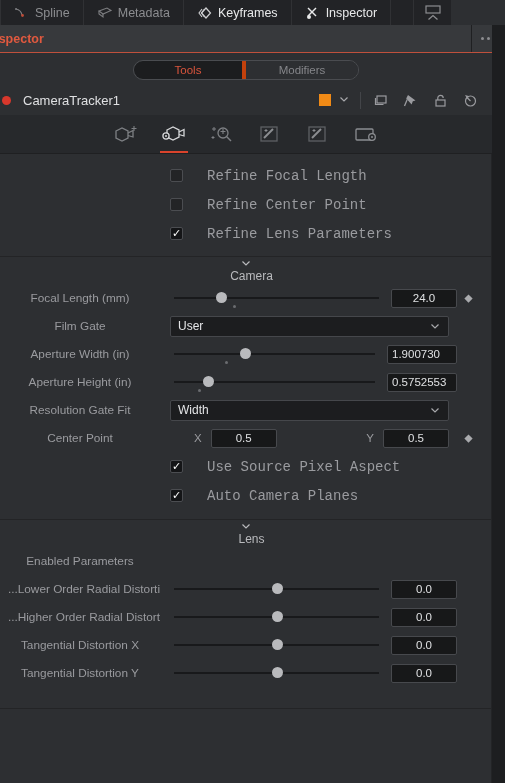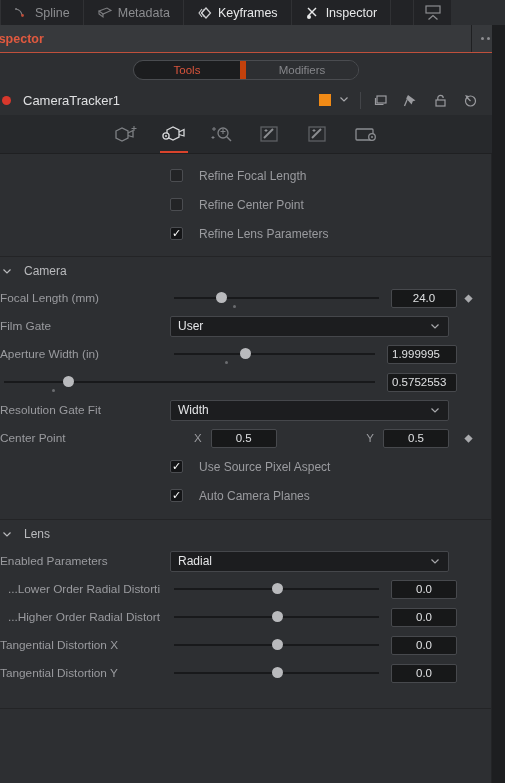--- a/index.html
+++ b/index.html
@@ -64,21 +64,21 @@
     border: 1px solid #4a4c50;
   }
   .seg {
     flex: 1 1 50%;
     display: flex; align-items: center; justify-content: center;
     font-size: 11.5px; color: #85868a;
     background: #2d2f32;
   }
   .seg.on {
     background: #1c1d1f; color: #d9543c;
-    border-right: 6px solid #c2410c;
+    border-right: 4px solid #c2410c;
     border-radius: 10px 0 0 10px;
   }
 
   
   .nodehdr {
     position: absolute; left: 0; top: 85px; width: 492px; height: 30px;
     display: flex; align-items: center; background: #2d2f32;
   }
   .node-dot {
     width: 9px; height: 9px; border-radius: 50%;
@@ -120,42 +120,42 @@
   }
 
   .group { border-bottom: 1px solid #232426; }
 
   .row {
     display: flex; align-items: center;
     height: 28px; padding-right: 12px;
   }
   .lbl {
     width: 170px; flex: 0 0 170px;
-    text-align: left; padding-right: 10px;
+    text-align: center; padding-right: 10px;
     color: #9a9b9f; font-size: 11.8px;
     white-space: nowrap; overflow: hidden;
   }
   .lbl.clip { text-overflow: clip; direction: rtl; padding-left: 32px; }
 
   
-  .sechdr { display: flex; align-items: center; height: 27px; padding-left: 2px; }
+  .sechdr { display: flex; align-items: center; height: 27px; padding-left: 2px; flex-direction: column; }
   .sechdr .sectitle { color: #b9babd; font-size: 12px; margin-left: 10px; }
 
   
   .cbrow { display: flex; align-items: center; height: 29px; }
   .cbrow .pad { width: 170px; flex: 0 0 170px; }
   .cb {
     width: 13px; height: 13px; flex: 0 0 13px;
     background: #232426; border: 1px solid #4b4d51; border-radius: 2px;
     display: flex; align-items: center; justify-content: center;
   }
   .cb.on { background: #141517; }
   .cb .tick { color: #ffffff; font-size: 11px; line-height: 1; display: none; }
   .cb.on .tick { display: block; }
-  .cblabel { margin-left: 16px; color: #9a9b9f; font-size: 12px; }
+  .cblabel { margin-left: 24px; color: #9a9b9f; font-size: 14px; font-family: Liberation Mono, monospace; }
 
   
   .slider { position: relative; flex: 1 1 auto; height: 28px; margin-right: 8px; }
   .strack {
     position: absolute; left: 4px; right: 4px; top: 13px; height: 2px;
     background: #18191b;
   }
   .sknob {
     position: absolute; top: 8px; width: 11px; height: 11px;
     border-radius: 50%; background: #b9babd; margin-left: -5px;
@@ -427,25 +427,26 @@
         <span class="keydot"></span>
       </div>
 
       <div class="row">
         <span class="lbl">Aperture Width (in)</span>
         <span class="slider">
           <span class="strack"></span>
           <span class="sknob" style="left:36%"></span>
           <span class="sdefault" style="left:27%"></span>
         </span>
-        <span class="numfield wide">1.999995</span>
-        <span class="keydot"></span>
-      </div>
-
-      <div class="row">
+        <span class="numfield wide">1.900730</span>
+        <span class="keydot"></span>
+      </div>
+
+      <div class="row">
+        <span class="lbl">Aperture Height (in)</span>
         <span class="slider">
           <span class="strack"></span>
           <span class="sknob" style="left:18%"></span>
           <span class="sdefault" style="left:14%"></span>
         </span>
         <span class="numfield wide">0.5752553</span>
         <span class="keydot"></span>
       </div>
 
       <div class="row">
@@ -498,27 +499,20 @@
 
       <div class="sechdr">
         <svg viewBox="0 0 12 12" width="12" height="12">
           <path d="M1.5 4.5 L5 8 L8.5 4.5" fill="none" stroke="#b9babd" stroke-width="1.2"></path>
         </svg>
         <span class="sectitle">Lens</span>
       </div>
 
       <div class="row">
         <span class="lbl">Enabled Parameters</span>
-        <span class="combo">
-          <span>Radial</span>
-          <span class="cspace"></span>
-          <svg viewBox="0 0 12 12" width="12" height="12">
-              <path d="M2.5 4.5 L6 8 L9.5 4.5" fill="none" stroke="#a7a8ab" stroke-width="1.2"></path>
-            </svg>
-        </span>
         <span class="keydot"></span>
       </div>
 
       <div class="row">
         <span class="lbl clip">Lower Order Radial Distorti...</span>
         <span class="slider">
           <span class="strack"></span>
           <span class="sknob" style="left:50%"></span>
         </span>
         <span class="numfield">0.0</span>

